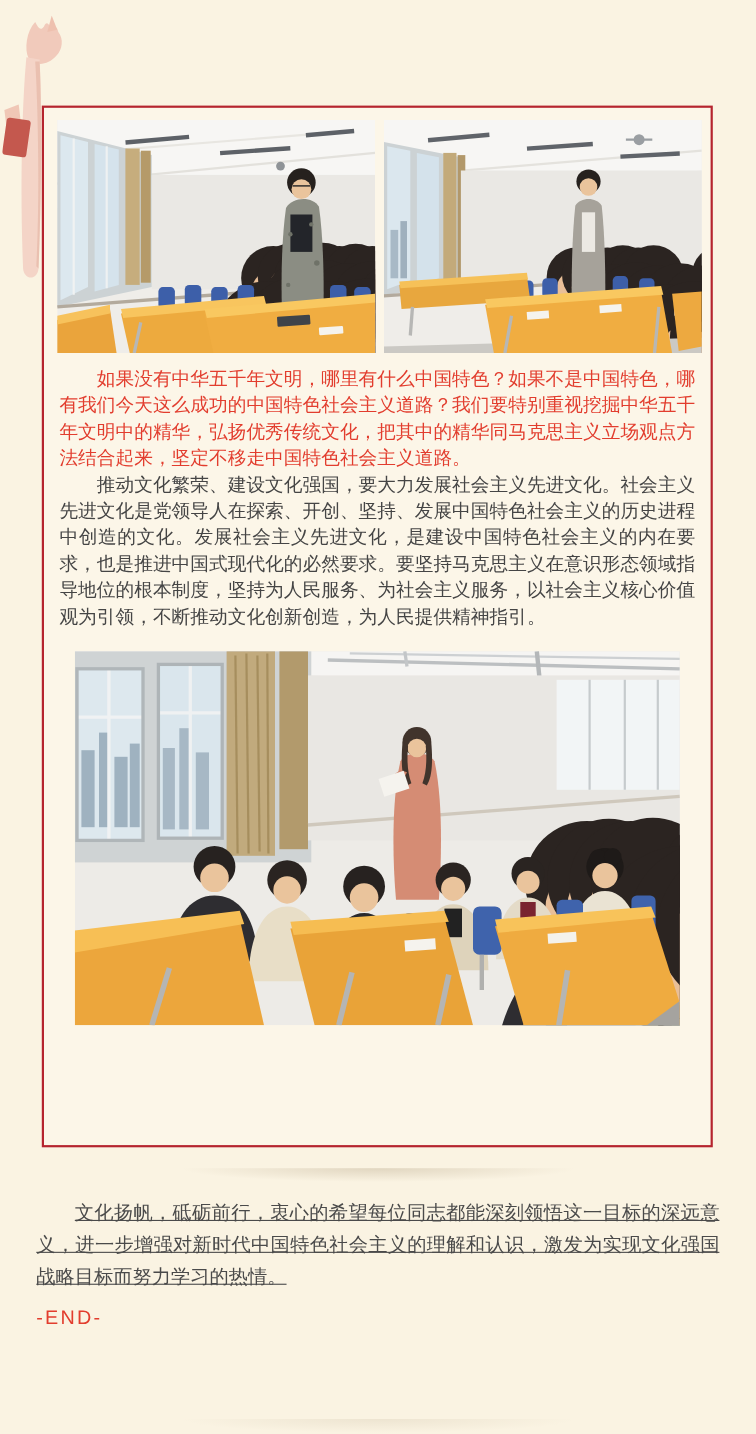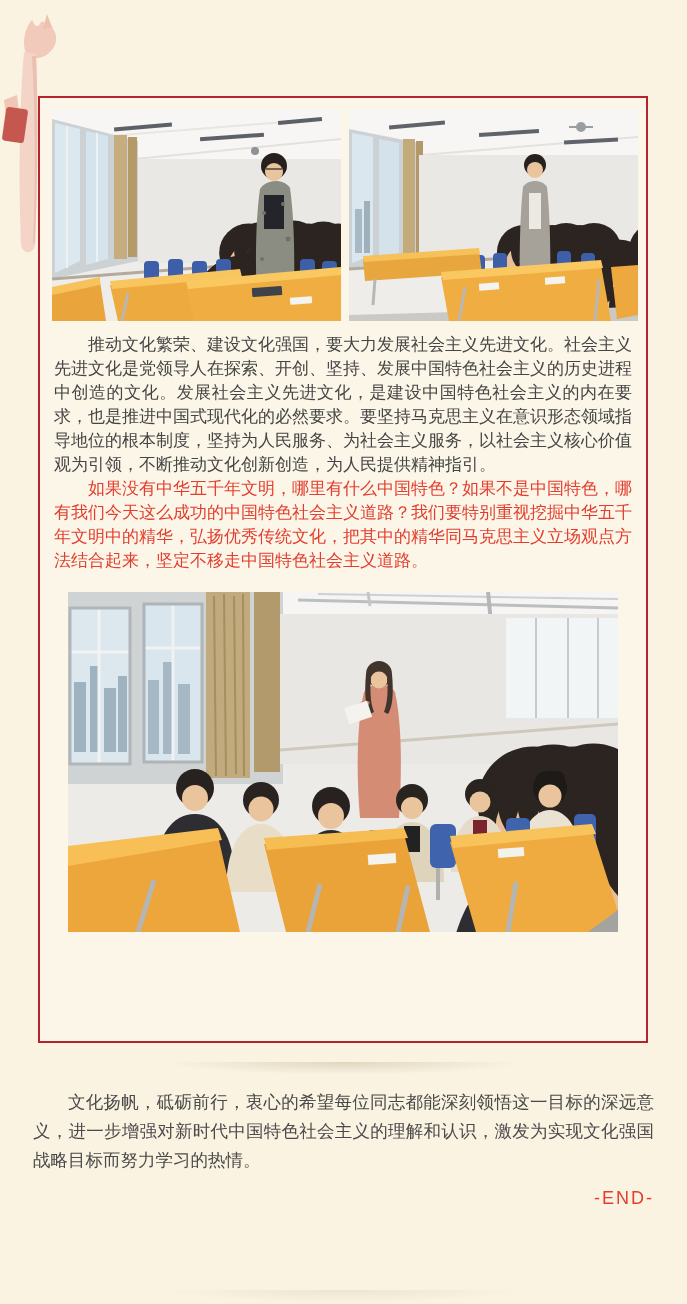--- a/index.html
+++ b/index.html
@@ -15,22 +15,22 @@
   .photo-row{display:flex;gap:8px;}
   .photo-row svg{display:block;flex:0 0 auto;}
   .article-text{margin:12px 2px 0;}
   p.para{margin:0;font-size:17px;line-height:24px;color:var(--text-dark,#454545);
          text-align:justify;text-indent:2em;}
   p.para.red{color:var(--text-red,#e23d2e);}
   .photo-large{display:block;margin:19px auto 0;}
   .soft-shadow{position:absolute;left:114px;width:460px;height:16px;
          background:radial-gradient(50% 100% at 50% 0,rgba(183,166,136,.38),rgba(183,166,136,0) 78%);}
   .footer{position:absolute;left:33px;top:1088px;width:621px;}
-  .footer p.para{font-size:17.5px;line-height:29px;color:#4a4a4a;}
-  .end{margin-top:13px;text-align:right;color:var(--text-red,#e23d2e);
+  .footer p.para{font-size:17.5px;line-height:29px;color:#4a4a4a;text-decoration:underline;}
+  .end{margin-top:13px;text-align:left;color:var(--text-red,#e23d2e);
        font-size:18px;letter-spacing:2px;font-weight:400;}
 </style>
 </head>
 <body>
 
 <div class="page">
 
   <svg class="statue" width="115" height="250" viewBox="0 0 115 250" aria-hidden="true">
     <path d="M30,6 C33,12 35,14 38,10 C40,5 43,7 44,13 C46,9 50,9 51,15 C56,21 55,31 49,37 C42,45 30,47 24,39 C20,31 22,14 30,6 Z" fill="#f1cabb"></path>
     <path d="M45,0 L50,13 L41,15 Z" fill="#eec0ae"></path>
@@ -214,22 +214,22 @@
           <rect x="130" y="174" width="20" height="7" fill="#f5f3ee" transform="rotate(-4 140 177)"></rect>
           <rect x="196" y="168" width="20" height="7" fill="#f5f3ee" transform="rotate(-4 206 171)"></rect>
           <polygon points="262,158 289,156 289,206 268,210" fill="#eda940"></polygon>
           <line x1="110" y1="212" x2="116" y2="178" stroke="#b7b7b5" stroke-width="3"></line>
           <line x1="246" y1="212" x2="250" y2="170" stroke="#b7b7b5" stroke-width="3"></line>
         </g>
       </svg>
     </div>
 
     <div class="article-text">
+      <p class="para red">如果没有中华五千年文明，哪里有什么中国特色？如果不是中国特色，哪有我们今天这么成功的中国特色社会主义道路？我们要特别重视挖掘中华五千年文明中的精华，弘扬优秀传统文化，把其中的精华同马克思主义立场观点方法结合起来，坚定不移走中国特色社会主义道路。</p>
       <p class="para">推动文化繁荣、建设文化强国，要大力发展社会主义先进文化。社会主义先进文化是党领导人在探索、开创、坚持、发展中国特色社会主义的历史进程中创造的文化。发展社会主义先进文化，是建设中国特色社会主义的内在要求，也是推进中国式现代化的必然要求。要坚持马克思主义在意识形态领域指导地位的根本制度，坚持为人民服务、为社会主义服务，以社会主义核心价值观为引领，不断推动文化创新创造，为人民提供精神指引。</p>
-      <p class="para red">如果没有中华五千年文明，哪里有什么中国特色？如果不是中国特色，哪有我们今天这么成功的中国特色社会主义道路？我们要特别重视挖掘中华五千年文明中的精华，弘扬优秀传统文化，把其中的精华同马克思主义立场观点方法结合起来，坚定不移走中国特色社会主义道路。</p>
     </div>
 
     <svg class="photo-large" role="img" width="550" height="340" viewBox="0 0 550 340" aria-label="教室里一名女同学手持讲稿站立朗读，同学们在课桌前认真听讲">
       <rect width="550" height="340" fill="#edebe7"></rect>
       <polygon points="0,0 550,0 550,34 215,22 0,16" fill="#f6f5f3"></polygon>
       <g>
         <line x1="230" y1="8" x2="550" y2="16" stroke="#bcbfc1" stroke-width="3"></line>
         <line x1="250" y1="2" x2="550" y2="7" stroke="#cdd0d2" stroke-width="2"></line>
         <line x1="420" y1="0" x2="423" y2="30" stroke="#b4b7b9" stroke-width="4"></line>
         <line x1="300" y1="0" x2="302" y2="14" stroke="#c3c6c8" stroke-width="3"></line>

